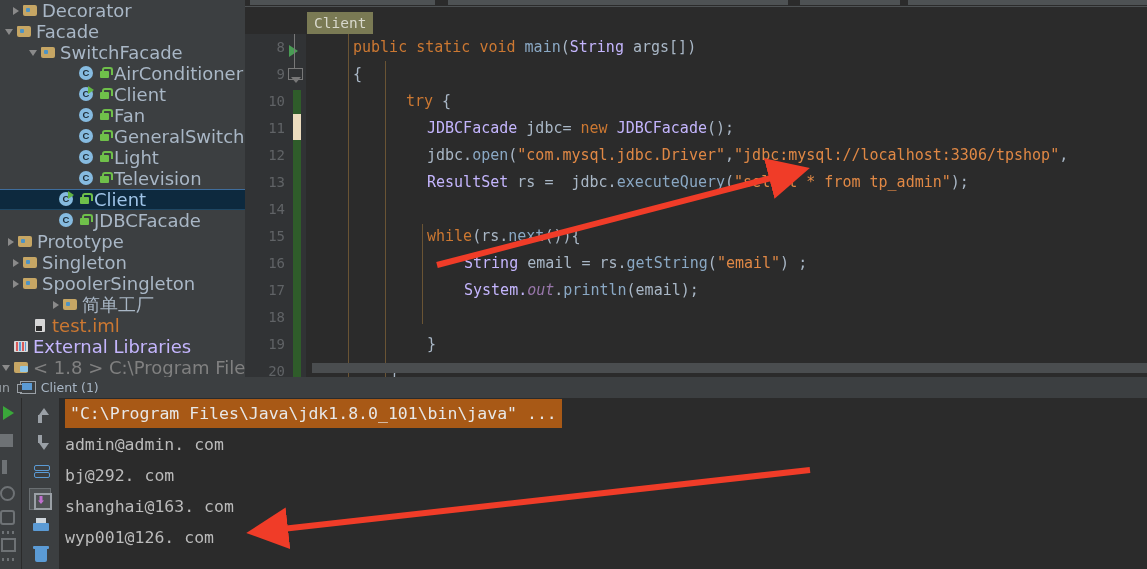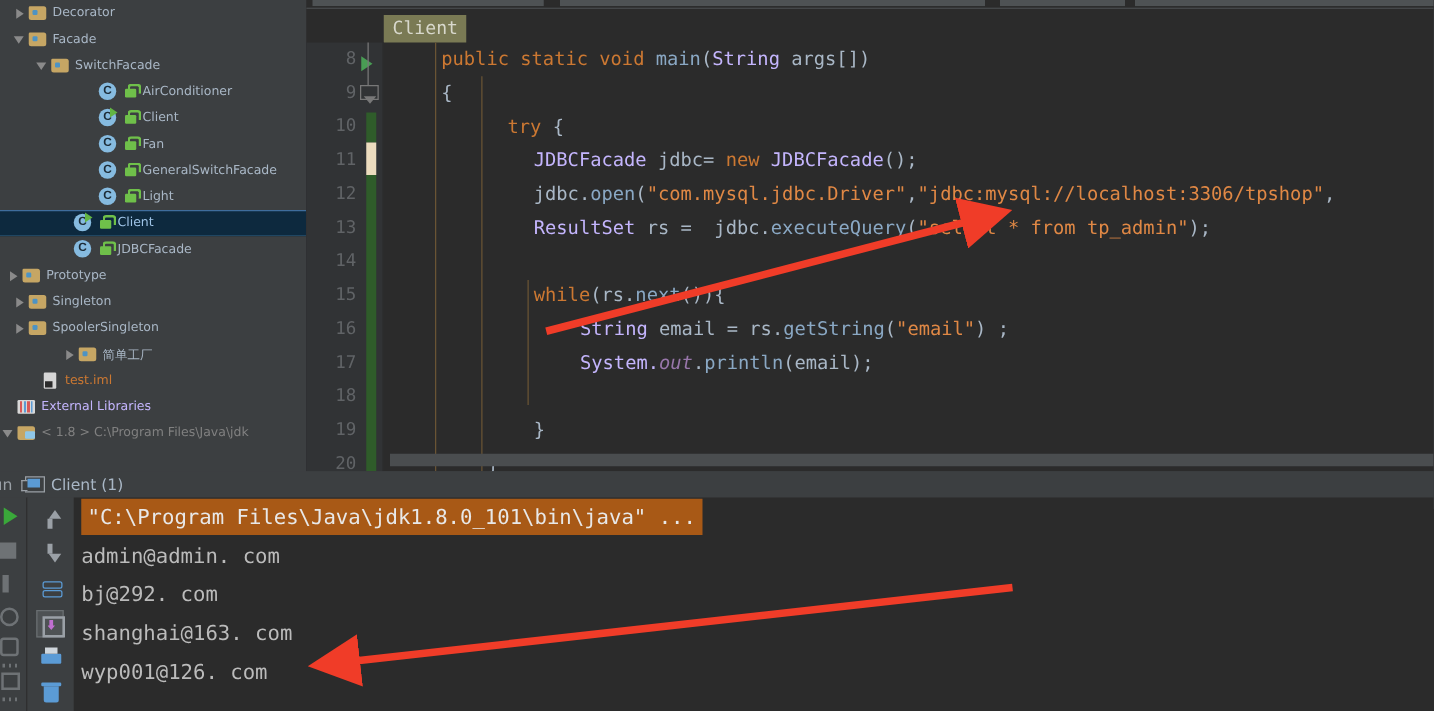--- a/index.html
+++ b/index.html
@@ -20,21 +20,21 @@
   .topstrip .seg.d { left: 908px; width: 239px; }
   .topstrip .dark { position: absolute; top: 5px; left: 0; width: 1147px; height: 1px; background: #2b2b2b; }
 
   
   .sidebar {
     position: absolute; left: 0; top: 0; width: 245px; height: 377px;
     background: #3c3f41; overflow: hidden;
   }
   .tree-row {
     position: relative; height: 21px; display: flex; align-items: center;
-    font-size: 10px; color: #a9b7c6; white-space: nowrap;
+    font-size: 18px; color: #a9b7c6; white-space: nowrap;
   }
   .tree-row.sel { background: #0d293e; box-shadow: inset 0 1px 0 #3f6d9c, inset 0 -1px 0 #1f4662; }
   .tree-row.sel .lbl { color: #9fc4e8; }
   .twisty { width: 13px; height: 13px; flex: none; position: relative; }
   .twisty.closed::after {
     content: ""; position: absolute; left: 4px; top: 3px;
     border-left: 6px solid #8a8a8a; border-top: 4px solid transparent; border-bottom: 4px solid transparent;
   }
   .twisty.open::after {
     content: ""; position: absolute; left: 2px; top: 4px;
@@ -234,21 +234,21 @@
     <div class="seg d"></div>
     <div class="dark"></div>
   </div>
 
   <div class="sidebar" id="sidebar">
       <div class="tree-row" style="padding-left: 9px;">
         <span class="twisty closed"></span>
         <span class="ic folder"></span>
         <span class="lbl ">Decorator</span>
       </div>
-      <div class="tree-row" style="padding-left: 9px;">
+      <div class="tree-row" style="padding-left: 3px;">
         <span class="twisty open"></span>
         <span class="ic folder"></span>
         <span class="lbl ">Facade</span>
       </div>
       <div class="tree-row" style="padding-left: 27px;">
         <span class="twisty open"></span>
         <span class="ic folder"></span>
         <span class="lbl ">SwitchFacade</span>
       </div>
       <div class="tree-row" style="padding-left: 65px;">
@@ -273,20 +273,26 @@
         <span class="twisty"></span>
         <span class="ic cls"></span>
         <span class="ic lock"></span>
         <span class="lbl ">GeneralSwitchFacade</span>
       </div>
       <div class="tree-row" style="padding-left: 65px;">
         <span class="twisty"></span>
         <span class="ic cls"></span>
         <span class="ic lock"></span>
         <span class="lbl ">Light</span>
+      </div>
+      <div class="tree-row" style="padding-left: 65px;">
+        <span class="twisty"></span>
+        <span class="ic cls"></span>
+        <span class="ic lock"></span>
+        <span class="lbl ">Television</span>
       </div>
       <div class="tree-row sel" style="padding-left: 45px;">
         <span class="twisty"></span>
         <span class="ic cls run"></span>
         <span class="ic lock"></span>
         <span class="lbl ">Client</span>
       </div>
       <div class="tree-row" style="padding-left: 45px;">
         <span class="twisty"></span>
         <span class="ic cls"></span>

